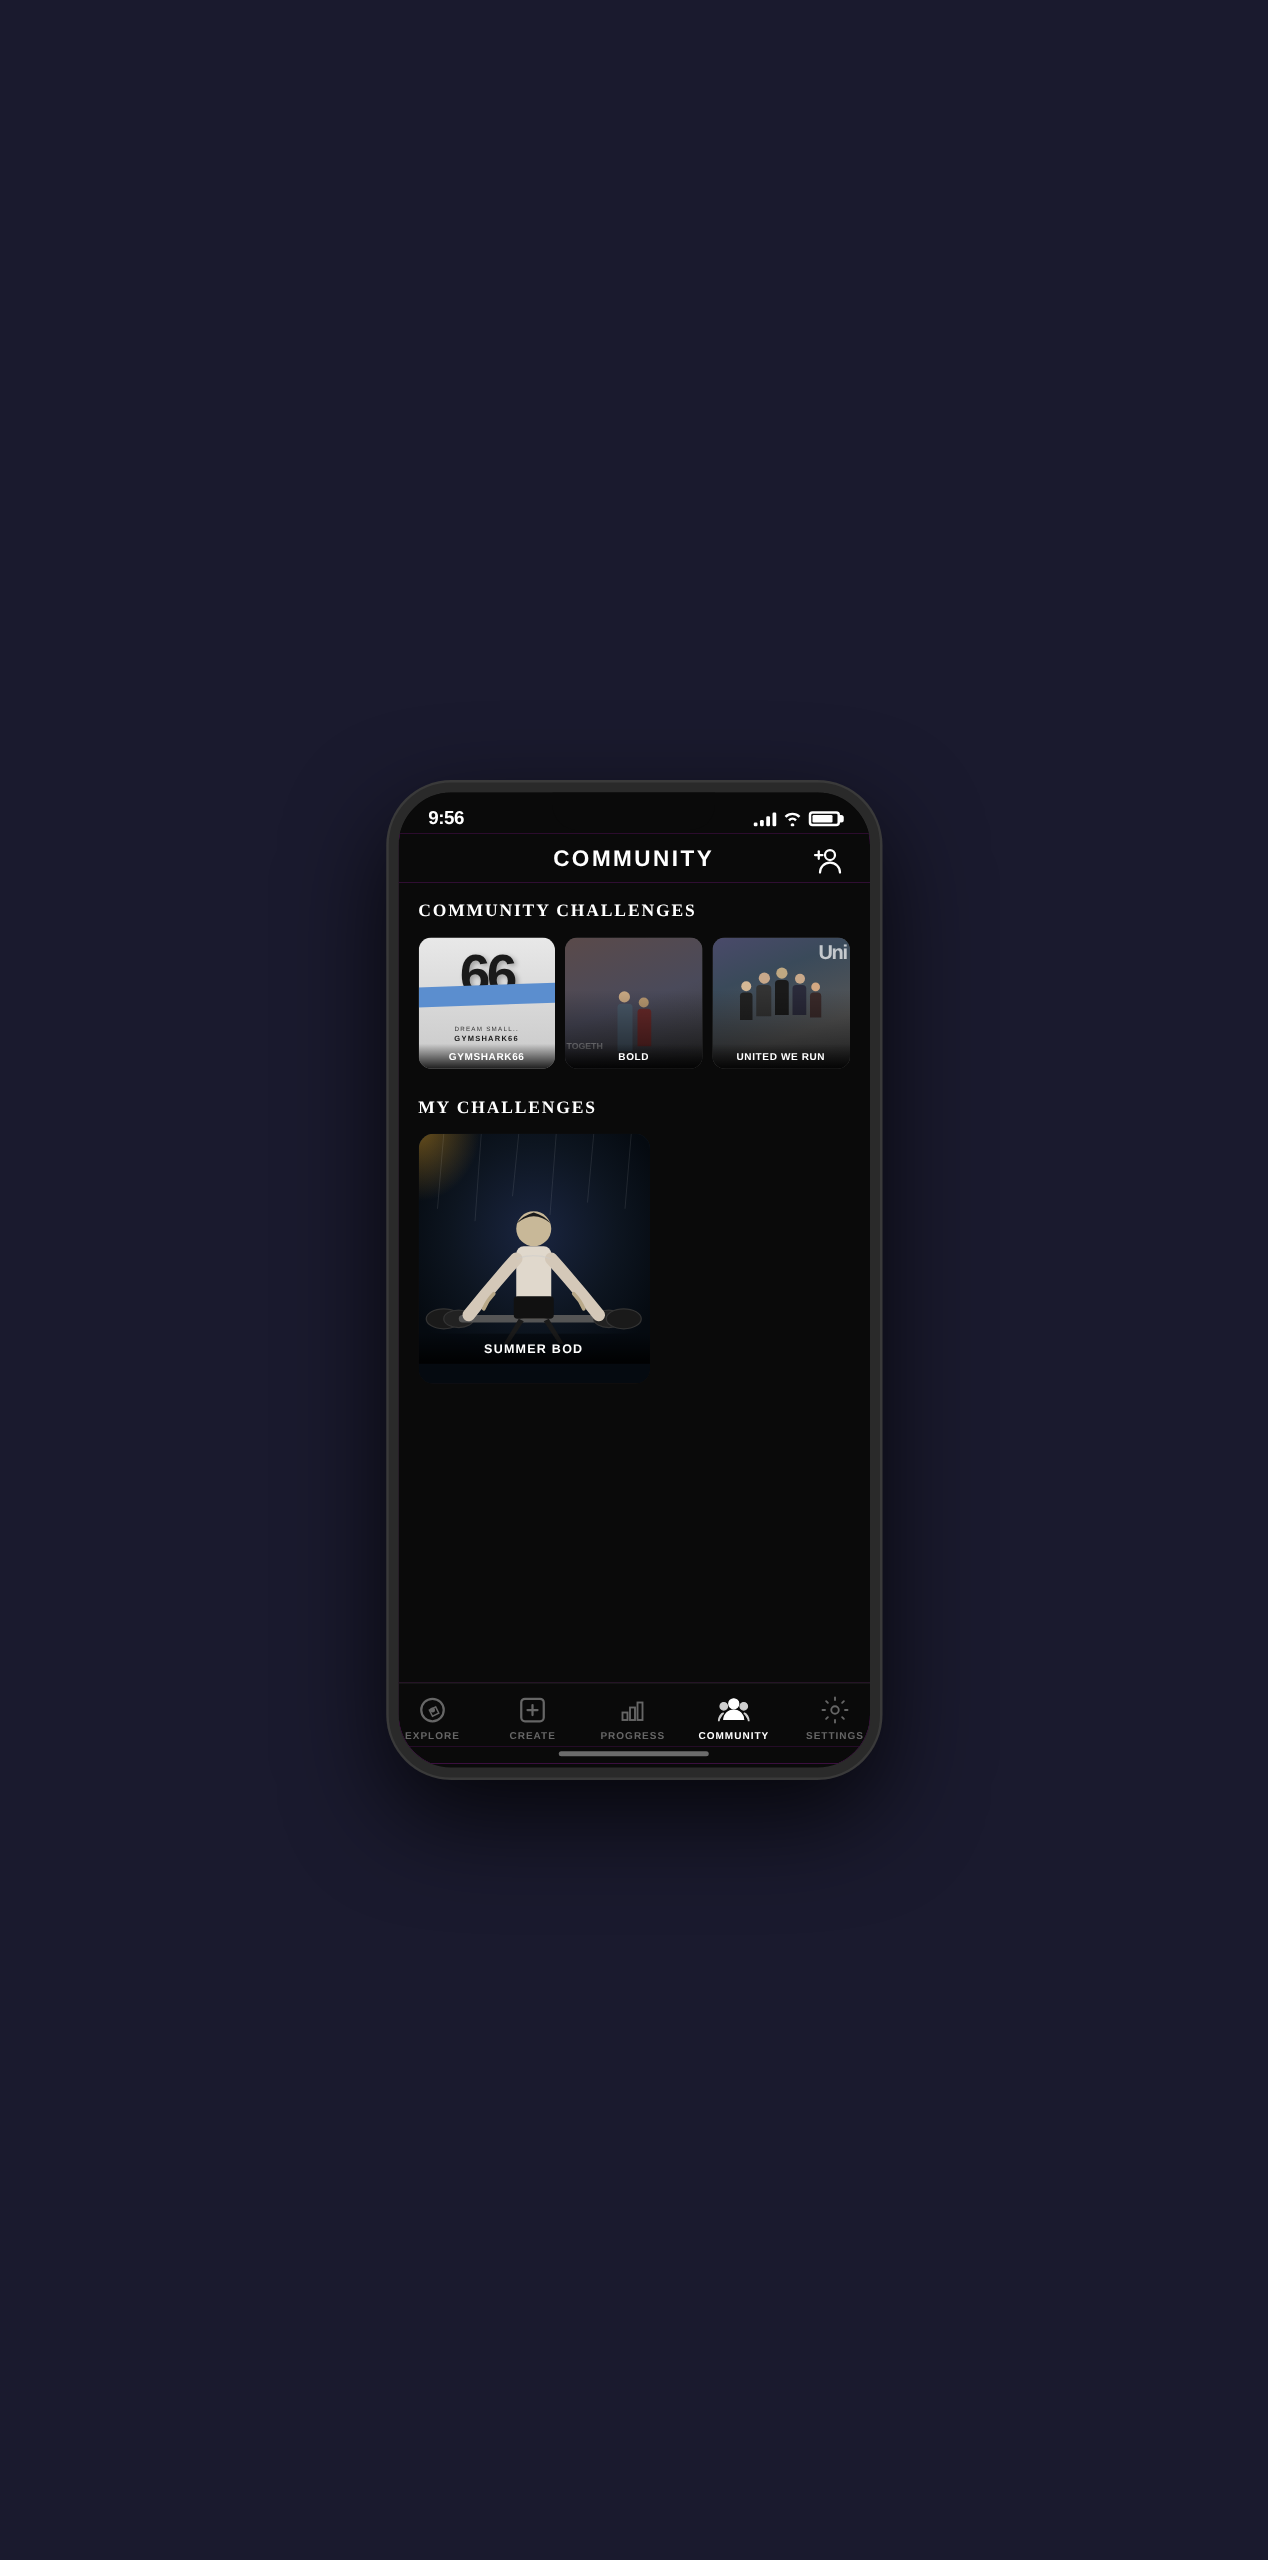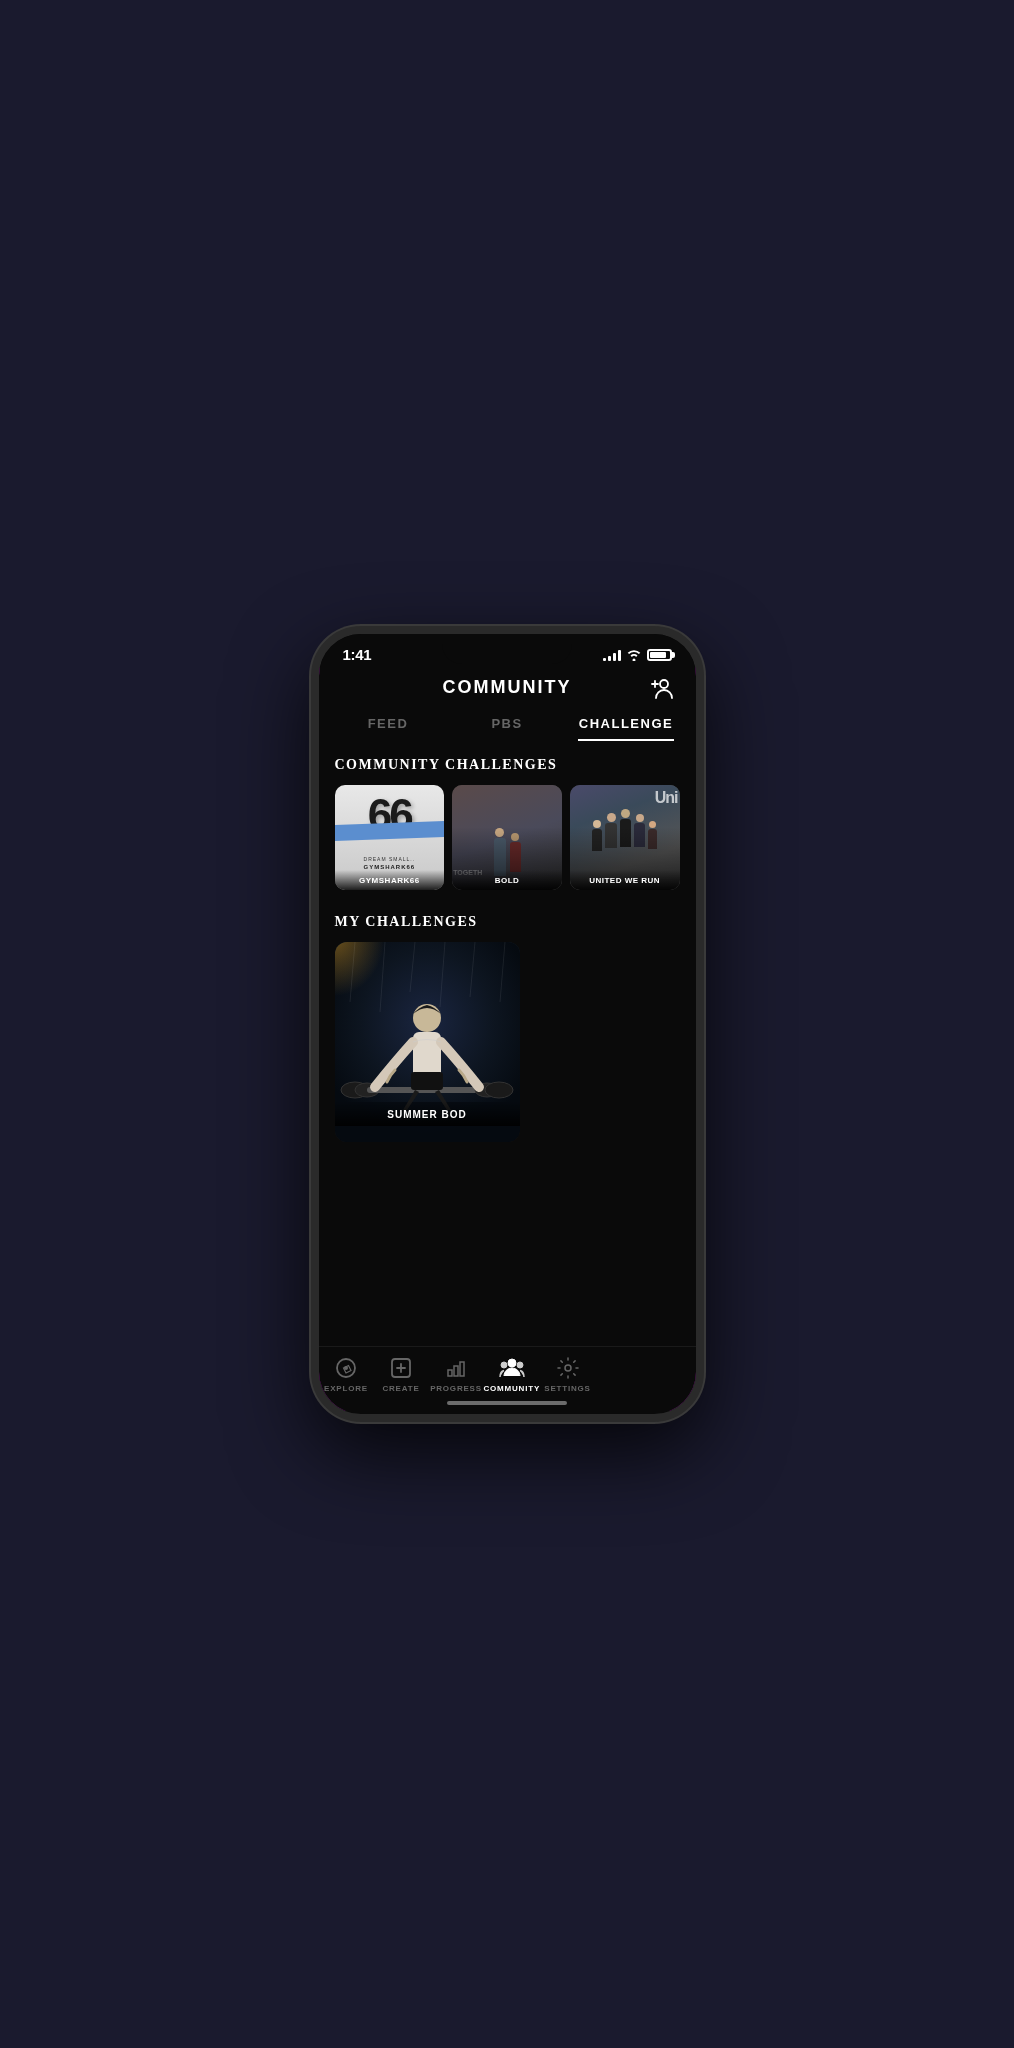--- a/index.html
+++ b/index.html
@@ -345,21 +345,21 @@
       font-size: 10px;
       font-weight: 700;
       letter-spacing: 1px;
       text-transform: uppercase;
       text-align: center;
     }
 
     
     .bottom-nav {
       display: flex;
-      justify-content: flex-start;
+      justify-content: space-between;
       align-items: center;
       padding: 8px 0 4px;
       background: #0a0a0a;
       border-top: 1px solid #1a1a1a;
     }
 
     .nav-item {
       display: flex;
       flex-direction: column;
       align-items: center;
@@ -425,21 +425,21 @@
       fill: none;
     }
   </style>
 </head>
 <body>
 
 <div class="phone-frame">
   <div class="phone-notch"></div>
 
   <div class="status-bar">
-    <span class="status-time">1:41</span>
+    <span class="status-time">9:56</span>
     <div class="status-icons">
       <div class="signal-bars">
         <div class="signal-bar" style="height:3px"></div>
         <div class="signal-bar" style="height:5px"></div>
         <div class="signal-bar" style="height:8px"></div>
         <div class="signal-bar" style="height:11px"></div>
       </div>
       <svg width="16" height="12" viewBox="0 0 16 12">
         <path d="M8 9.5a1.5 1.5 0 110 3 1.5 1.5 0 010-3zm-3.5-3a5 5 0 017 0l-1.4 1.4a3 3 0 00-4.2 0L4.5 6.5zm-2.8-2.8a9 9 0 0112.6 0l-1.4 1.4a7 7 0 00-9.8 0L1.7 3.7z" fill="white"></path>
       </svg>
@@ -456,31 +456,20 @@
       <div class="header-action">
         <svg width="28" height="28" viewBox="0 0 28 28">
           <circle cx="16" cy="10" r="4" stroke="white" stroke-width="1.8"></circle>
           <path d="M8 24c0-4.4 3.6-8 8-8s8 3.6 8 8" stroke="white" stroke-width="1.8" stroke-linecap="round"></path>
           <line x1="4" y1="10" x2="10" y2="10" stroke="white" stroke-width="1.8" stroke-linecap="round"></line>
           <line x1="7" y1="7" x2="7" y2="13" stroke="white" stroke-width="1.8" stroke-linecap="round"></line>
         </svg>
       </div>
     </div>
 
-    <div class="tabs">
-      <div class="tab">
-        <span>FEED</span>
-      </div>
-      <div class="tab">
-        <span>PBS</span>
-      </div>
-      <div class="tab active">
-        <span>CHALLENGE</span>
-      </div>
-    </div>
 
     <div class="scroll-content">
 
       <div class="section">
         <div class="section-title">COMMUNITY CHALLENGES</div>
 
         <div class="challenges-grid">
 
           <div class="challenge-card">
             <div class="card-gymshark-inner">

